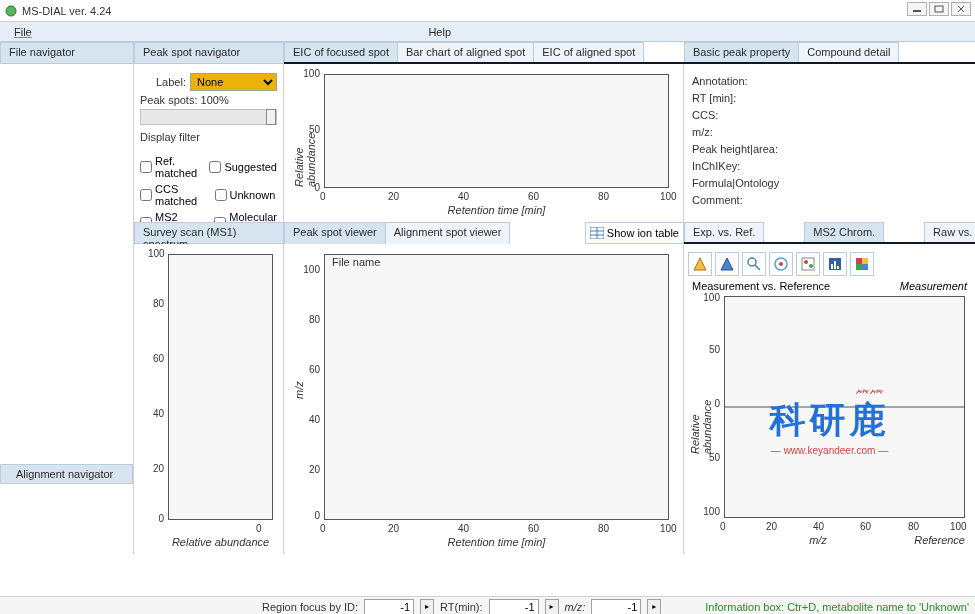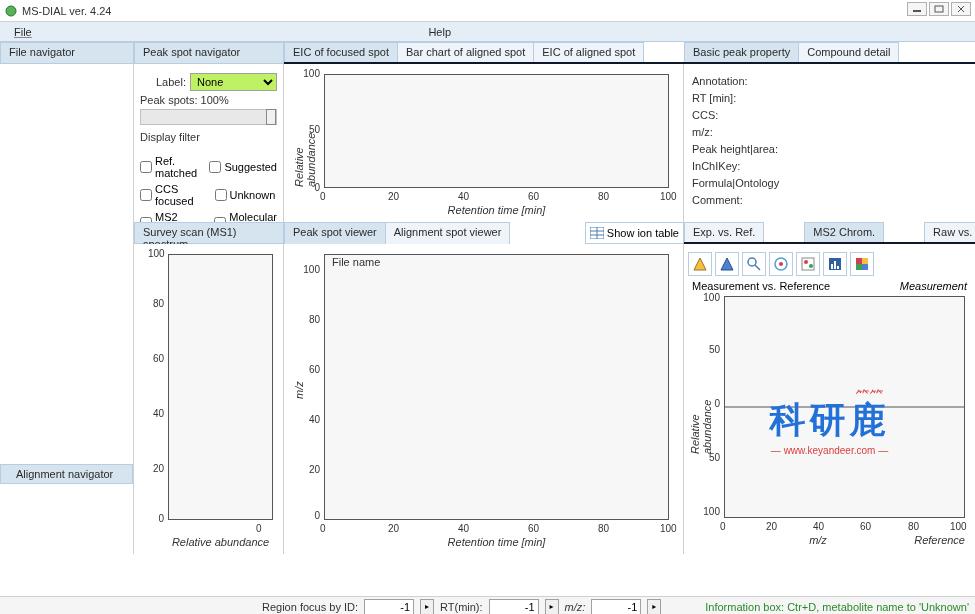--- a/index.html
+++ b/index.html
@@ -39,21 +39,21 @@
 .col3-mid { grid-column: 3; grid-row: 3; display: flex; }
 .col3-bot { grid-column: 3; grid-row: 4; background: #fff; border-right: 1px solid #d0d0d0; padding: 4px; }
 .col4-top { grid-column: 4; grid-row: 1; }
 .col4-body { grid-column: 4; grid-row: 2; background: #fff; padding: 6px 8px; }
 .col4-mid { grid-column: 4; grid-row: 3; gap: 41px; }
 .col4-bot { grid-column: 4; grid-row: 4; background: #fff; padding: 4px; position: relative; }
 
 
 .ctrl-row { display: flex; align-items: center; margin: 3px 0; gap: 4px; }
 .ctrl-row label { color: #333; padding-left: 16px; }
-select.combo { border: 1px solid #a0a0a0; background: #bef264; height: 18px; font-size: 11px; padding: 0 2px; flex: 1; }
+select.combo { border: 1px solid #a0a0a0; background: #eab308; height: 18px; font-size: 11px; padding: 0 2px; flex: 1; }
 .slider { width: 100%; height: 16px; background: linear-gradient(to right, #e8e8e8, #e8e8e8); border: 1px solid #c0c0c0; position: relative; margin: 2px 0; }
 .slider .thumb { position: absolute; right: 0; top: -1px; width: 10px; height: 16px; background: #f0f0f0; border: 1px solid #888; }
 .chk-row { display: flex; align-items: center; gap: 3px; margin: 2px 0; }
 .chk-pair { display: flex; gap: 12px; }
 .chk-pair .chk-row { width: 50%; }
 input[type="checkbox"] { width: 12px; height: 12px; }
 
 
 .chart { position: relative; width: 100%; height: 100%; }
 .chart .plotarea { position: absolute; background: #f7f7f7; border: 1px solid #555; }
@@ -158,21 +158,21 @@
           <label>Ref. matched</label>
         </div>
       <div class="chk-row">
           <input type="checkbox" style="">
           <label>Suggested</label>
         </div>
     </div>
     <div class="chk-pair">
       <div class="chk-row">
           <input type="checkbox" style="">
-          <label>CCS focused</label>
+          <label>CCS matched</label>
         </div>
       <div class="chk-row">
           <input type="checkbox" style="">
           <label>Unknown</label>
         </div>
     </div>
     <div class="chk-pair">
       <div class="chk-row">
           <input type="checkbox" style="">
           <label>MS2 acquired</label>

